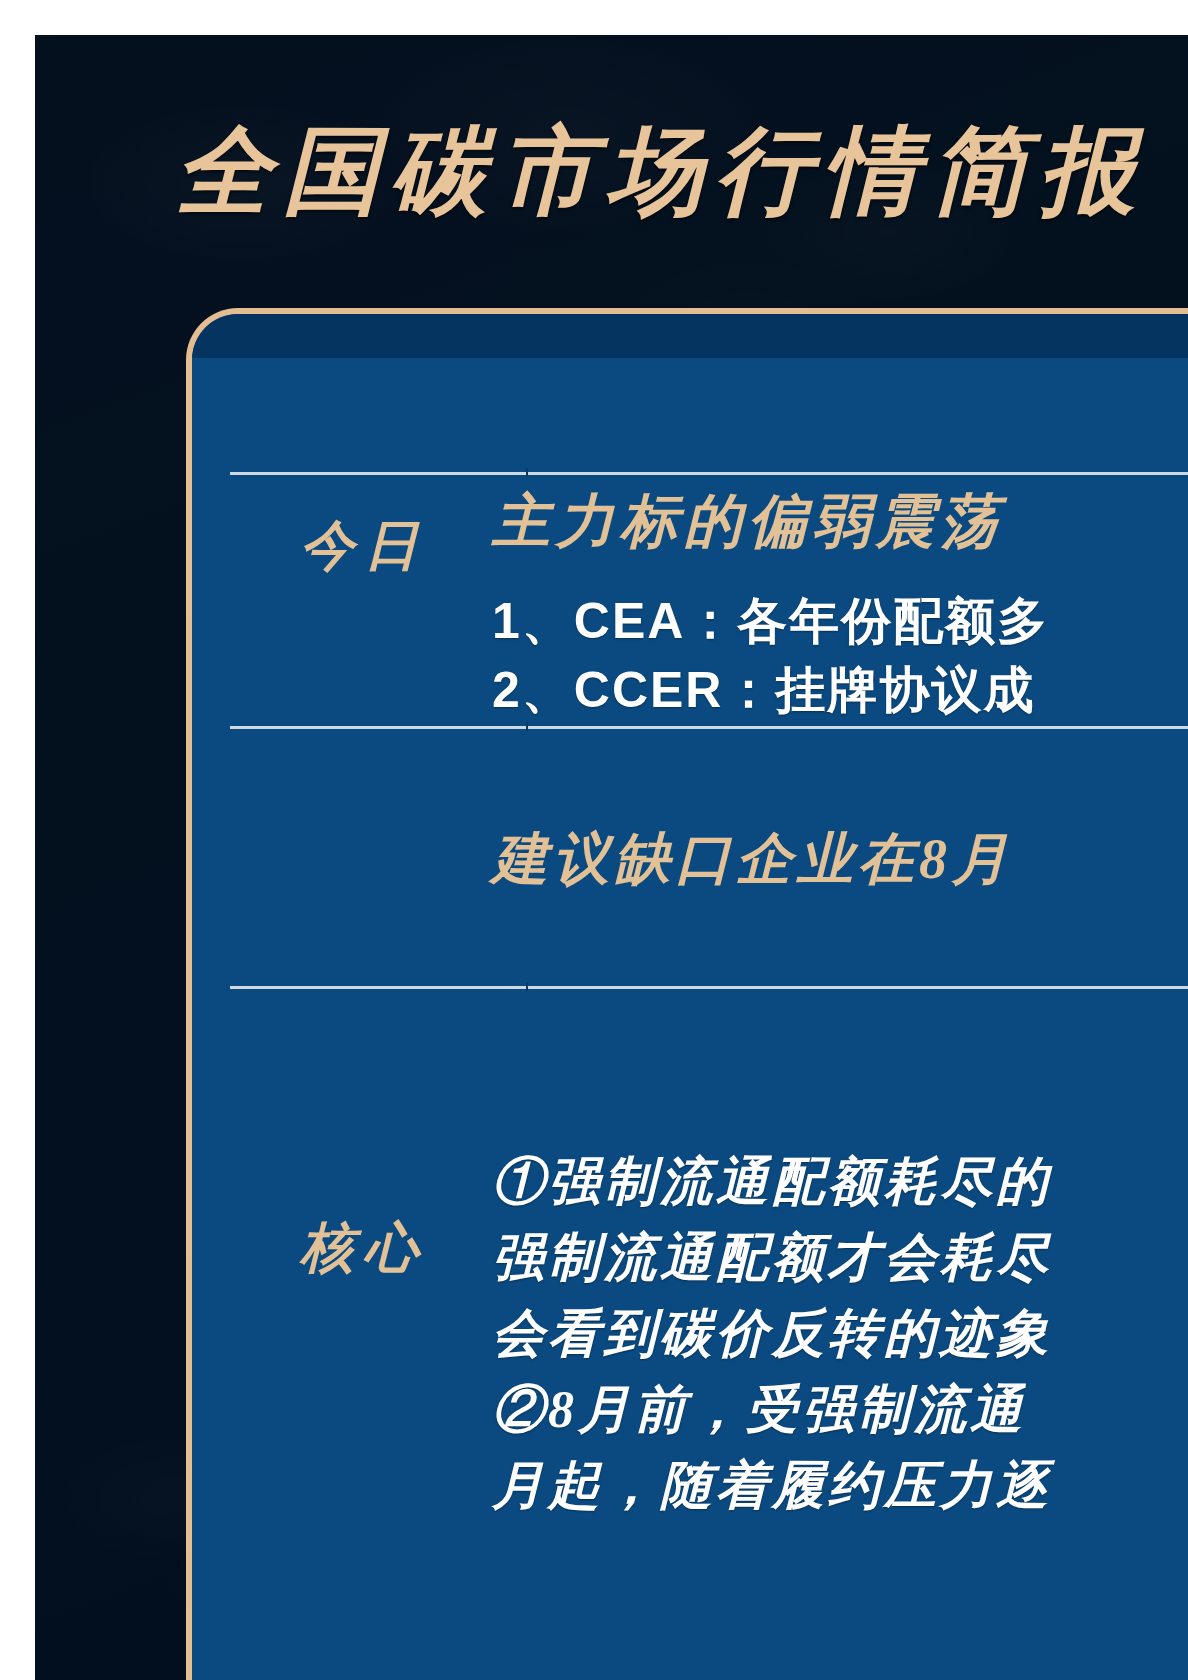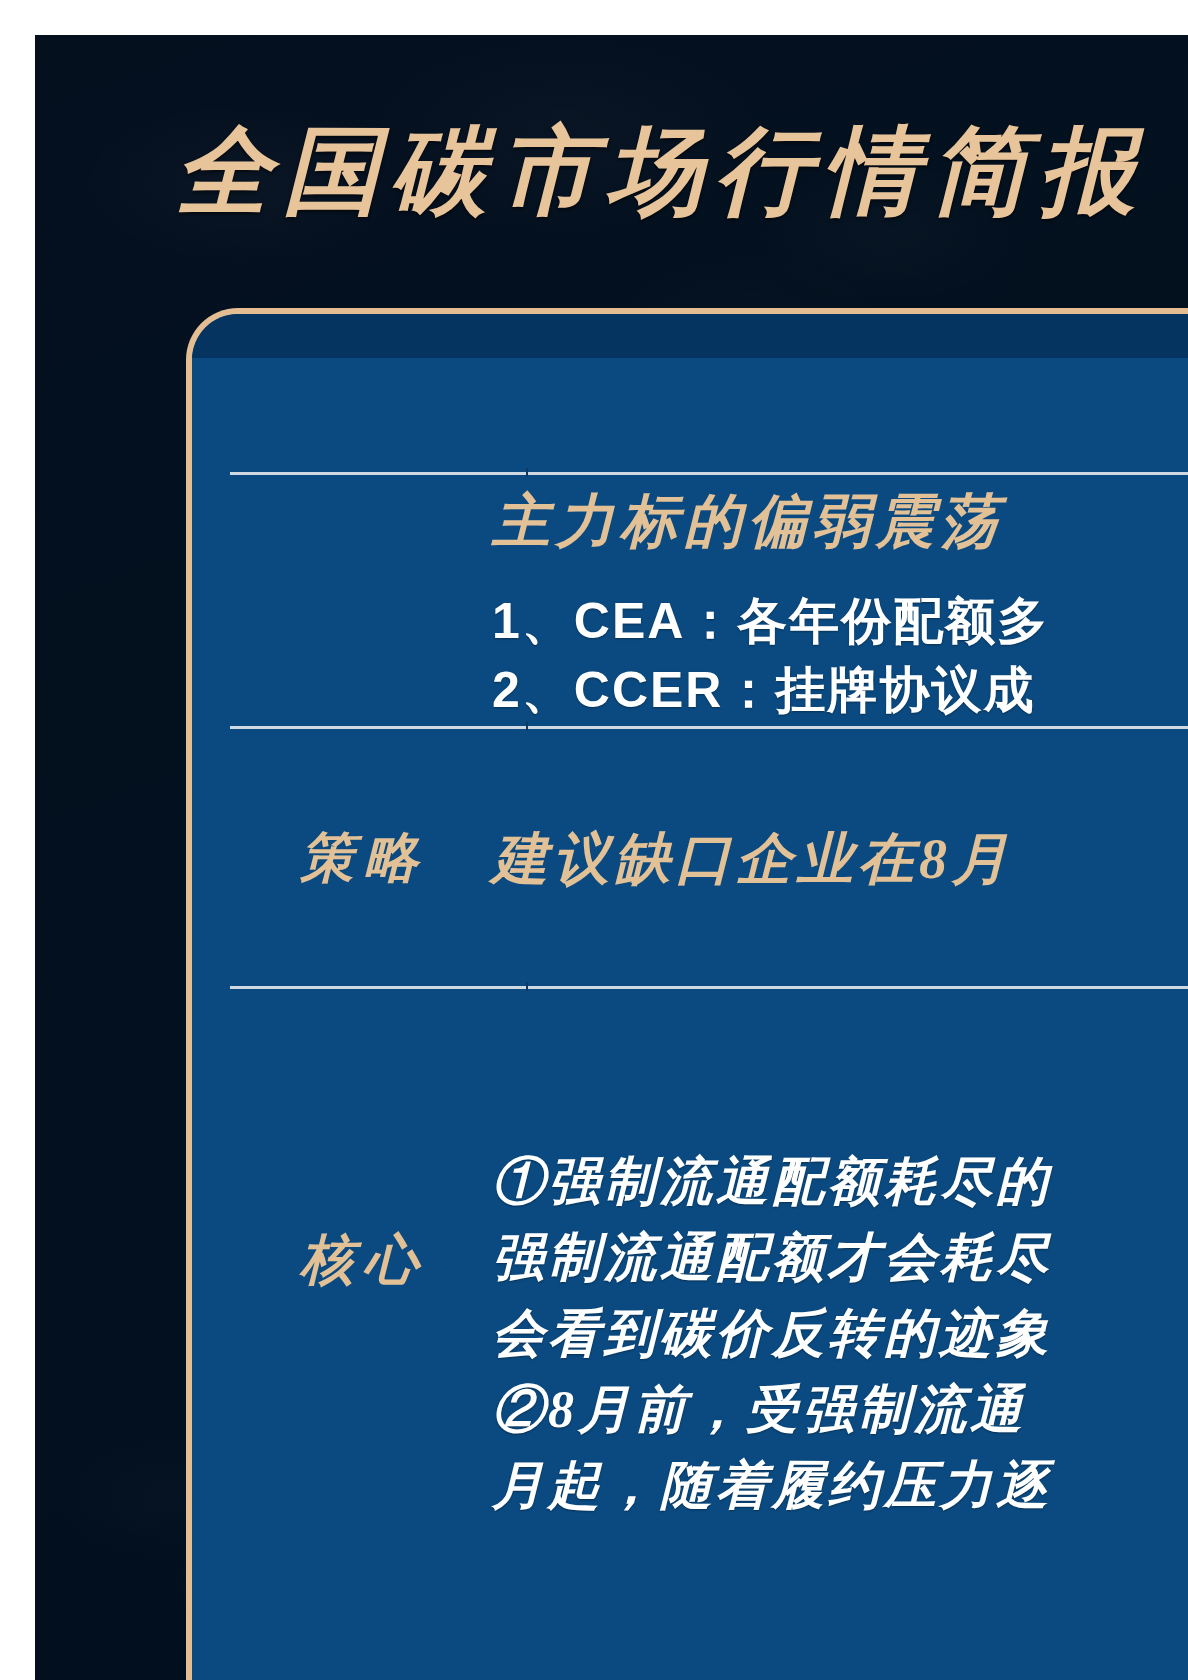--- a/index.html
+++ b/index.html
@@ -187,50 +187,48 @@
     <div id="card-header-band"></div>
 
     <div id="briefing-table">
 
       <div class="row" style="top:0; height:368px;">
         <div class="row-divider" style="top:114px;">
           <div class="col-tick"></div>
         </div>
 
         <div class="cell-label" style="top:156px;">
+          <div>今日</div>
         </div>
 
         <div class="cell-body" style="top:128px;">
           <div class="body-heading">主力标的偏弱震荡</div>
           <div style="height:28px;"></div>
           <div class="body-line">1、CEA：各年份配额多</div>
           <div class="body-line">2、CCER：挂牌协议成</div>
         </div>
       </div>
 
       <div class="row" style="top:368px; height:260px;">
         <div class="row-divider" style="top:0;">
           <div class="col-tick"></div>
         </div>
 
-        <div class="cell-label" style="top:100px;">
-          <div>策略</div>
-        </div>
 
         <div class="cell-body" style="top:98px;">
           <div class="body-gold-serif">建议缺口企业在8月</div>
         </div>
       </div>
 
       <div class="row" style="top:628px; bottom:0;">
         <div class="row-divider" style="top:0;">
           <div class="col-tick"></div>
         </div>
 
-        <div class="cell-label" style="top:242px;">
+        <div class="cell-label" style="top:230px;">
           <div>核心</div>
           <div style="height:36px;"></div>
         </div>
 
         <div class="cell-body" style="top:158px;">
           <div class="body-line-serif">①强制流通配额耗尽的</div>
           <div class="body-line-serif">强制流通配额才会耗尽</div>
           <div class="body-line-serif">会看到碳价反转的迹象</div>
           <div class="body-line-serif">②8月前，受强制流通</div>
           <div class="body-line-serif">月起，随着履约压力逐</div>

